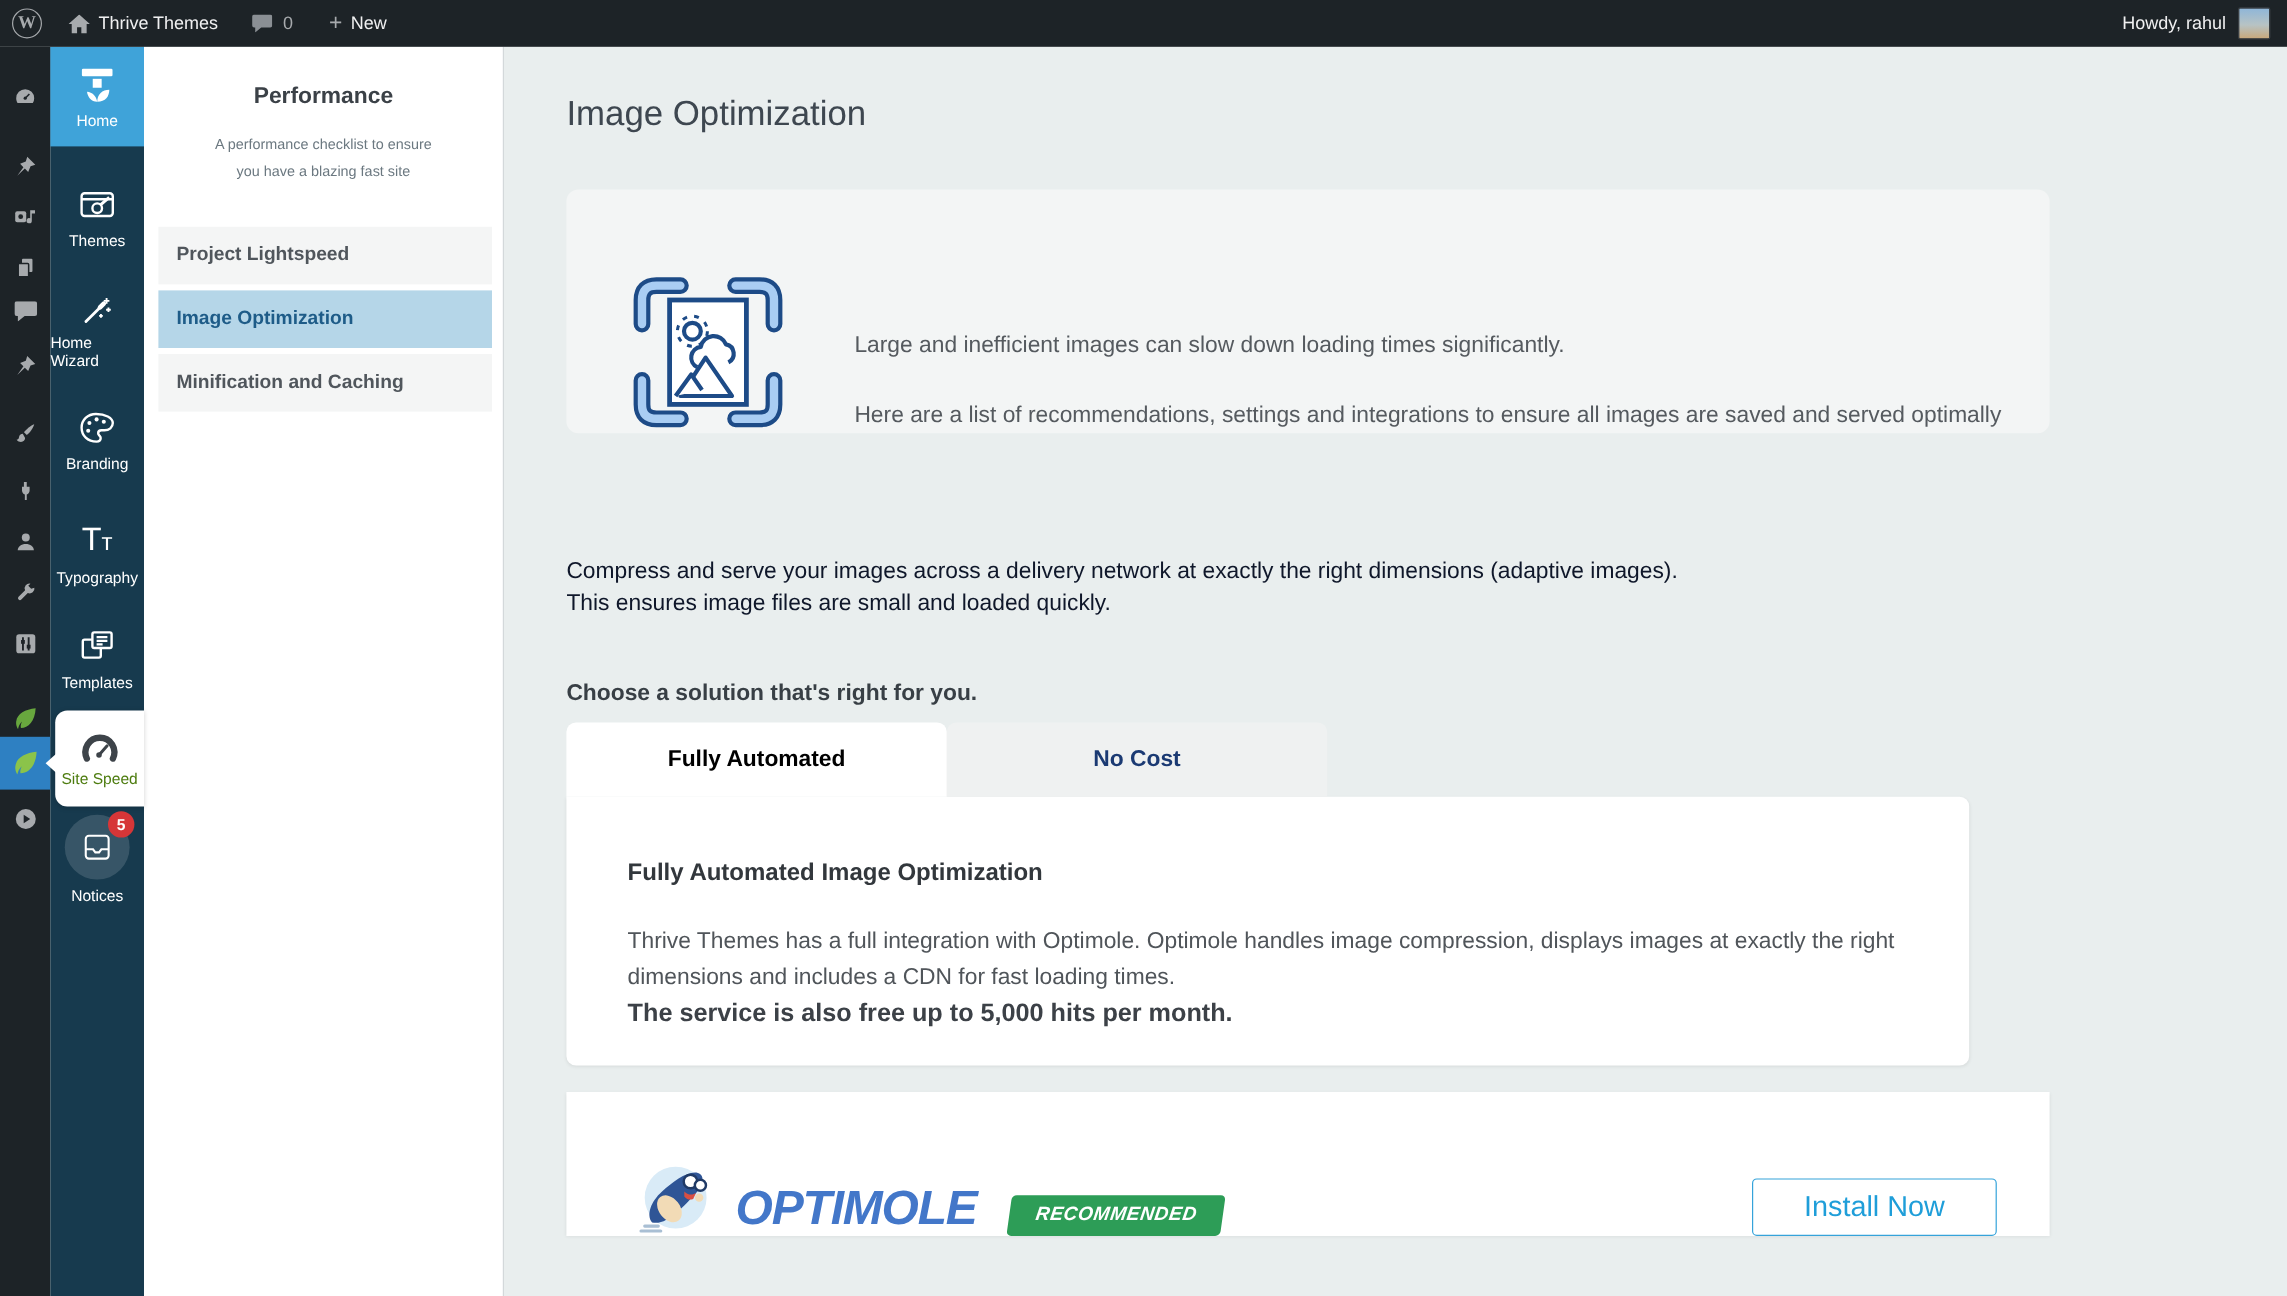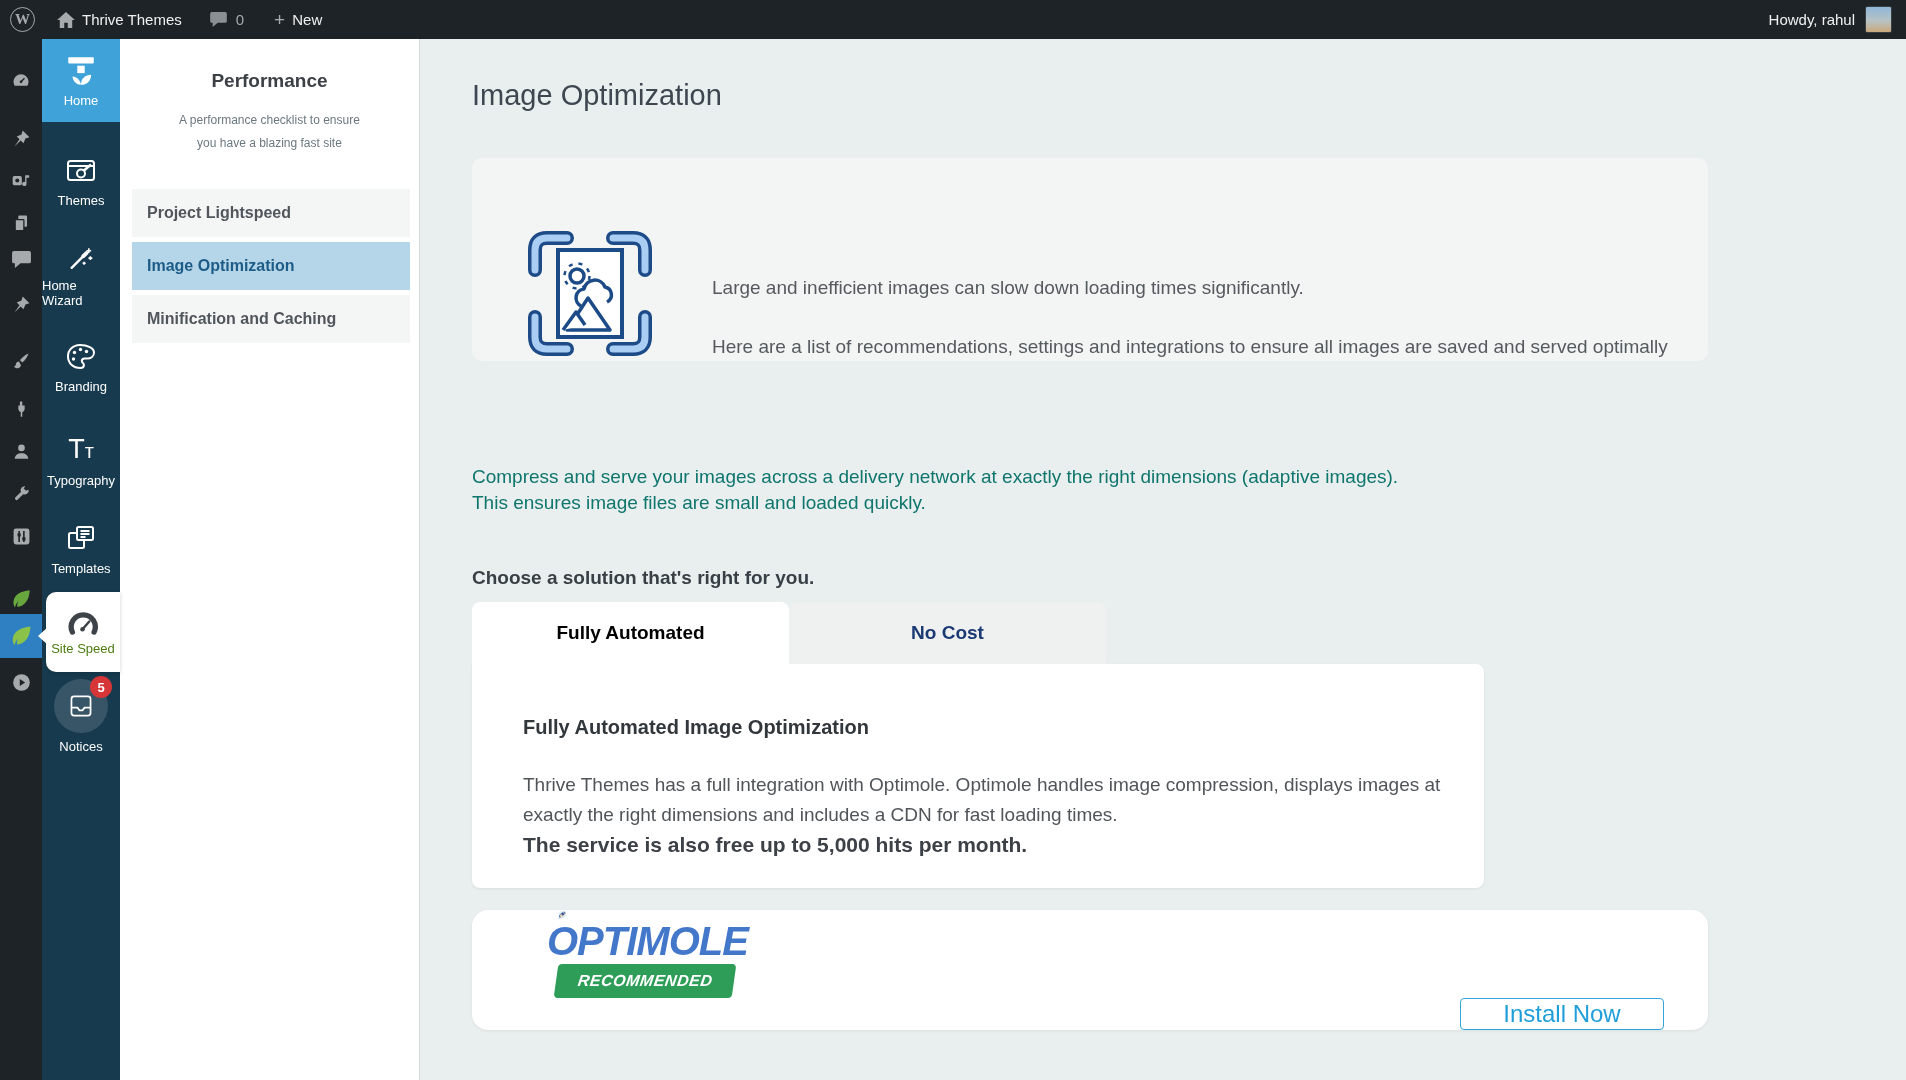--- a/index.html
+++ b/index.html
@@ -113,42 +113,41 @@
   }
   .main h1 {
     margin:38px 0 0 0; font-size:29px; font-weight:400; color:#3e4750; line-height:36px;
   }
   .info-card {
     margin-top:45px; width:1236px; height:203px; background:#f3f5f5; border-radius:10px;
     display:flex; align-items:flex-end; padding-left:53px;
   }
   .info-text { margin-left:57px; font-size:19px; color:#555a5f; line-height:29px; }
   .info-text .p2 { margin-top:30px; max-width:960px; }
-  .intro { margin-top:103px; font-size:19px; color:#0f766e; line-height:25.5px; }
+  .intro { margin-top:103px; font-size:19px; color:#0f172a; line-height:25.5px; }
   .choose { margin-top:52px; font-size:19px; font-weight:600; color:#383f45; }
   .tabs { margin-top:13px; display:flex; width:634px; height:62px; }
   .tab {
     width:317px; display:flex; align-items:center; justify-content:center;
     font-size:19px; font-weight:700; color:#1b3a73; cursor:pointer;
     border-radius:8px 8px 0 0;
   }
   .tab.active { background:#fff; color:#000000; }
   .tab.inactive { background:#eff1f1; }
   .tab-card {
-    width:1012px; height:224px; background:#fff; border-radius:0 8px 8px 8px;
+    width:1169px; height:224px; background:#fff; border-radius:0 8px 8px 8px;
     box-shadow:0 1px 3px rgba(0,0,0,.07); padding:52px 0 0 51px;
   }
   .tab-card h3 { margin:0; font-size:20px; font-weight:700; color:#32373c; }
   .tab-card .body { margin-top:31px; font-size:19px; color:#50555a; line-height:30px; max-width:1120px; }
   .tab-card .bold-note { font-size:21px; font-weight:700; color:#3c4147; line-height:30px; }
   .optimole-card {
-    margin-top:22px; width:1236px; height:120px; background:#fff; border-radius:16px;
-    box-shadow:0 1px 3px rgba(0,0,0,.07); display:flex; align-items:flex-start;
+    margin-top:22px; width:1236px; height:120px; background:#fff; border-radius:0;
+    box-shadow:0 1px 3px rgba(0,0,0,.07); display:flex; align-items:flex-end;
     padding:0 44px 0 57px;
-    flex-direction:column;
   }
   .brand {
     margin-left:18px; font-size:40px; font-weight:800; font-style:italic;
     color:#4377c9; letter-spacing:-1px;
   }
   .rec-badge {
     margin-left:27px; background:#2d9d57; color:#fff; font-style:italic; font-weight:700;
     font-size:16px; letter-spacing:.5px; padding:8px 22px; border-radius:4px;
     transform:skewX(-8deg);
   }

